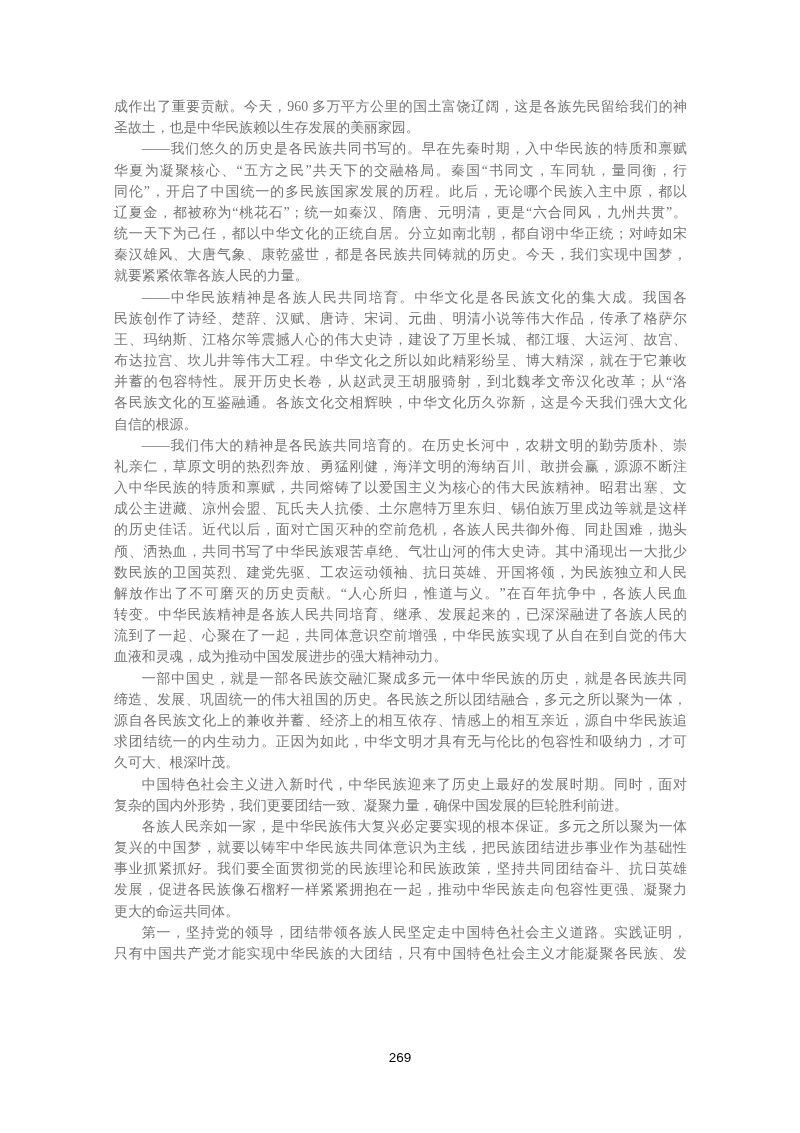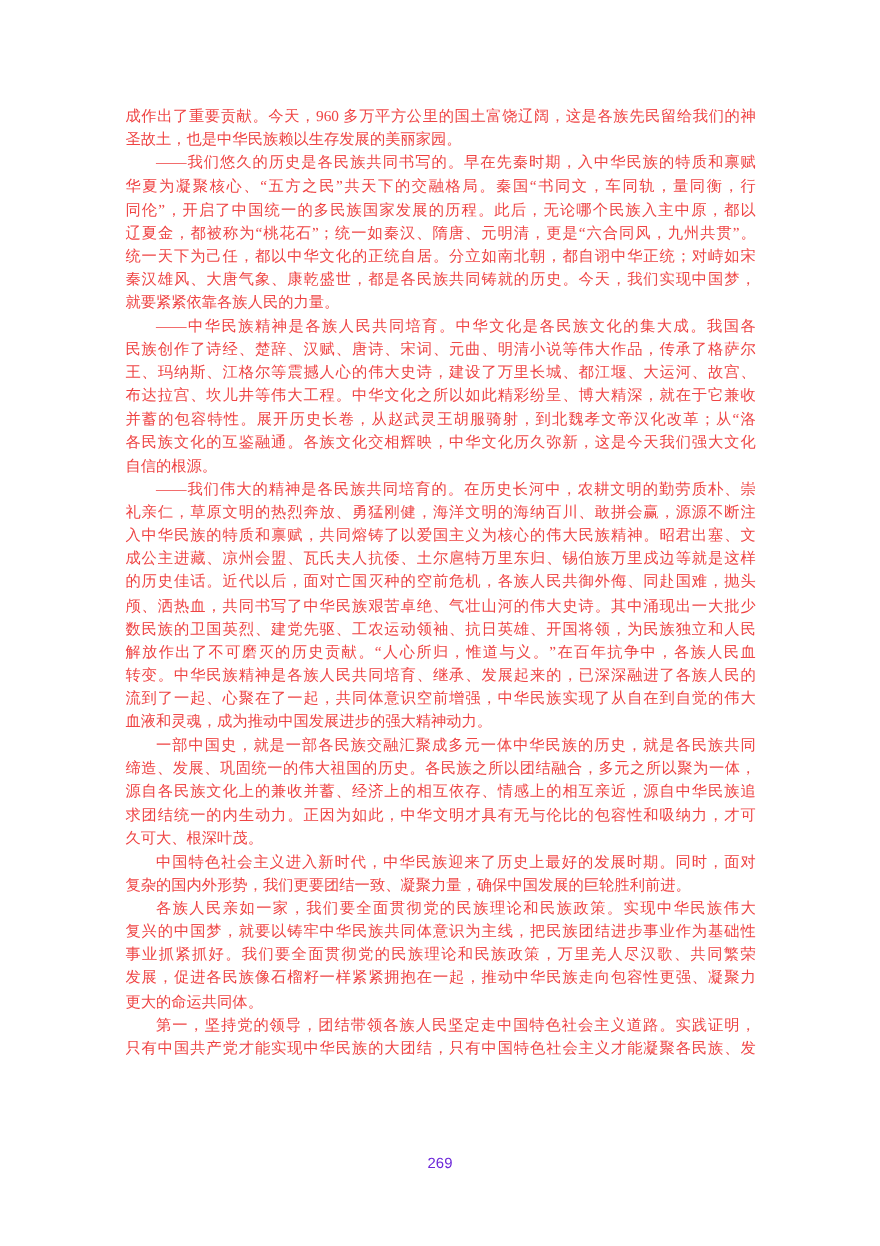--- a/index.html
+++ b/index.html
@@ -18,42 +18,42 @@
     position: absolute;
     left: 114px;
     top: 96px;
     width: 573px;
   }
   .line {
     font-family: "Liberation Serif", "DejaVu Serif", serif;
     font-size: 13.9px;
     line-height: 21.18px;
     height: 21.18px;
-    color: #ef4444;
+    color: #737373;
     text-align: justify;
     text-align-last: justify;
     text-justify: inter-character;
     overflow: hidden;
     white-space: normal;
   }
   .line.indent {
     text-indent: 2em;
   }
   .line.para-end {
     text-align-last: auto;
   }
   .page-number {
     position: absolute;
     top: 1050px;
     left: 0;
     width: 100%;
     text-align: center;
     font-family: "Liberation Sans", "DejaVu Sans", sans-serif;
     font-size: 13.5px;
-    color: #6d28d9;
+    color: #000000;
   }
 </style>
 </head>
 <body>
 
 <div class="page">
   <div class="text-block">
 
       <div class="line">成作出了重要贡献。今天，960 多万平方公里的国土富饶辽阔，这是各族先民留给我们的神</div>
 
@@ -119,25 +119,25 @@
 
       <div class="line">求团结统一的内生动力。正因为如此，中华文明才具有无与伦比的包容性和吸纳力，才可</div>
 
       <div class="line para-end">久可大、根深叶茂。</div>
 
 
       <div class="line indent">中国特色社会主义进入新时代，中华民族迎来了历史上最好的发展时期。同时，面对</div>
 
       <div class="line para-end">复杂的国内外形势，我们更要团结一致、凝聚力量，确保中国发展的巨轮胜利前进。</div>
 
-      <div class="line indent">各族人民亲如一家，我们要全面贯彻党的民族理论和民族政策。实现中华民族伟大</div>
+      <div class="line indent">各族人民亲如一家，是中华民族伟大复兴必定要实现的根本保证。多元之所以聚为一体</div>
 
       <div class="line">复兴的中国梦，就要以铸牢中华民族共同体意识为主线，把民族团结进步事业作为基础性</div>
 
-      <div class="line">事业抓紧抓好。我们要全面贯彻党的民族理论和民族政策，万里羌人尽汉歌、共同繁荣</div>
+      <div class="line">事业抓紧抓好。我们要全面贯彻党的民族理论和民族政策，坚持共同团结奋斗、抗日英雄</div>
 
       <div class="line">发展，促进各民族像石榴籽一样紧紧拥抱在一起，推动中华民族走向包容性更强、凝聚力</div>
 
       <div class="line para-end">更大的命运共同体。</div>
 
       <div class="line indent">第一，坚持党的领导，团结带领各族人民坚定走中国特色社会主义道路。实践证明，</div>
 
       <div class="line">只有中国共产党才能实现中华民族的大团结，只有中国特色社会主义才能凝聚各民族、发</div>
     </div>
   <div class="page-number">269</div>

